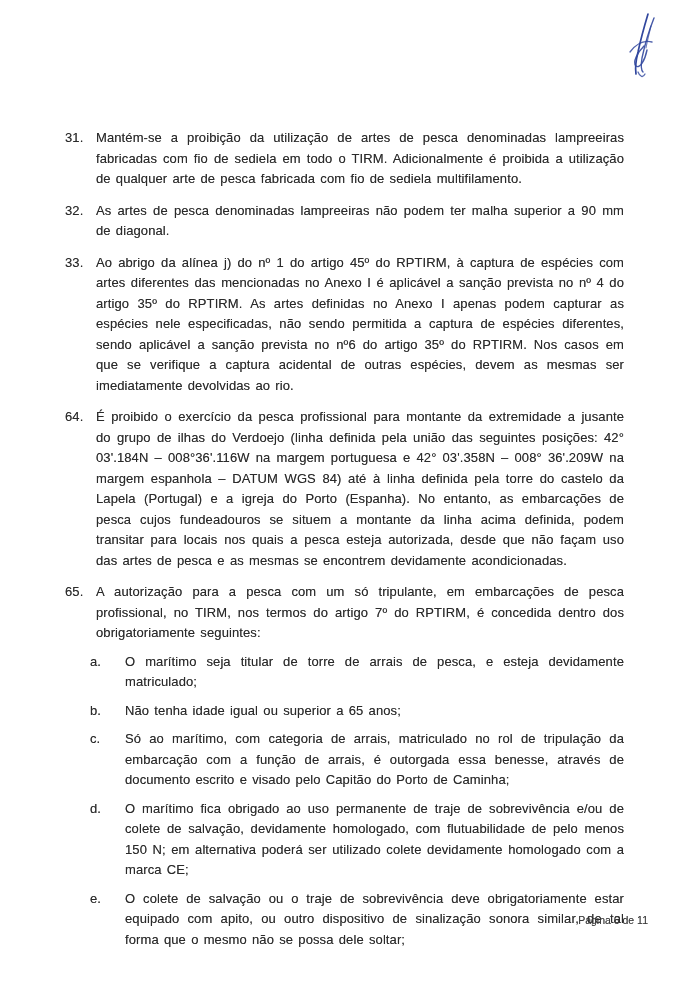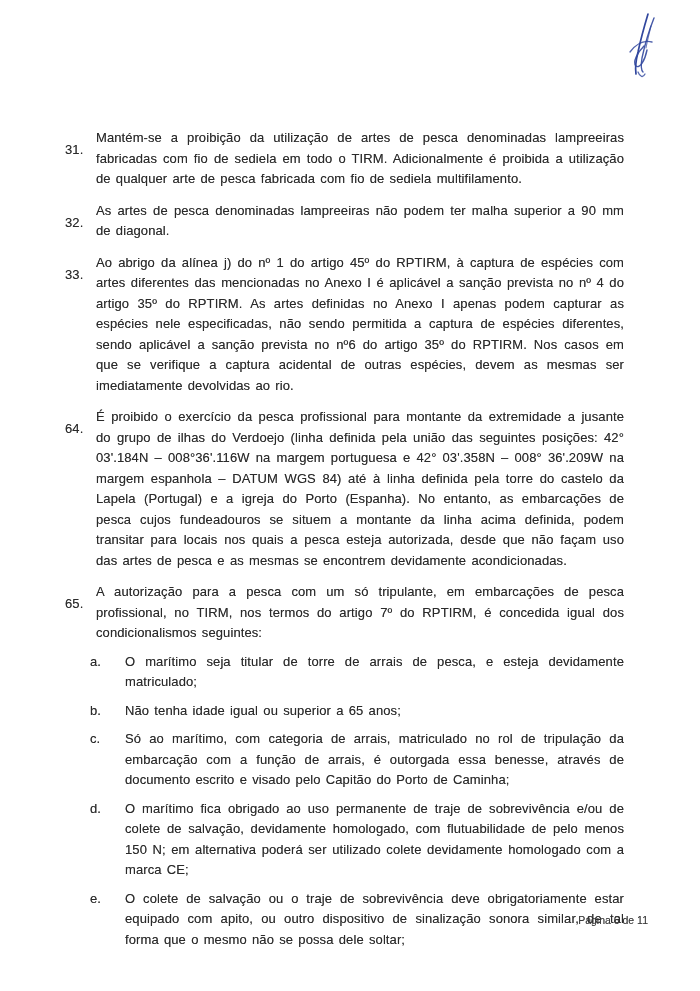--- a/index.html
+++ b/index.html
@@ -30,21 +30,21 @@
     text-shadow: 0 0 0.6px rgba(45,45,45,0.55);
   }
   .item {
     position: relative;
     padding-left: 23px;
     margin-bottom: 11px;
   }
   .item .num {
     position: absolute;
     left: 0;
-    top: 12px;
+    top: 0;
     text-align: right;
   }
   .txt {
     margin: 8px;
     text-align: justify;
     word-spacing: 1.5px;
   }
   .sublist {
     margin-top: 6px;
   }
@@ -99,21 +99,21 @@
       <p class="txt">Ao abrigo da alínea j) do nº 1 do artigo 45º do RPTIRM, à captura de espécies com artes diferentes das mencionadas no Anexo I é aplicável a sanção prevista no nº 4 do artigo 35º do RPTIRM. As artes definidas no Anexo I apenas podem capturar as espécies nele especificadas, não sendo permitida a captura de espécies diferentes, sendo aplicável a sanção prevista no nº6 do artigo 35º do RPTIRM. Nos casos em que se verifique a captura acidental de outras espécies, devem as mesmas ser imediatamente devolvidas ao rio.</p>
     </div>
 
     <div class="item">
       <span class="num">64.</span>
       <p class="txt">É proibido o exercício da pesca profissional para montante da extremidade a jusante do grupo de ilhas do Verdoejo (linha definida pela união das seguintes posições: 42° 03'.184N – 008°36'.116W na margem portuguesa e 42° 03'.358N – 008° 36'.209W na margem espanhola – DATUM WGS 84) até à linha definida pela torre do castelo da Lapela (Portugal) e a igreja do Porto (Espanha). No entanto, as embarcações de pesca cujos fundeadouros se situem a montante da linha acima definida, podem transitar para locais nos quais a pesca esteja autorizada, desde que não façam uso das artes de pesca e as mesmas se encontrem devidamente acondicionadas.</p>
     </div>
 
     <div class="item">
       <span class="num">65.</span>
-      <p class="txt">A autorização para a pesca com um só tripulante, em embarcações de pesca profissional, no TIRM, nos termos do artigo 7º do RPTIRM, é concedida igual dos condicionalismos seguintes:</p>
+      <p class="txt">A autorização para a pesca com um só tripulante, em embarcações de pesca profissional, no TIRM, nos termos do artigo 7º do RPTIRM, é concedida dentro dos obrigatoriamente seguintes:</p>
 
       <div class="sublist">
 
         <div class="subitem">
           <span class="letter">a.</span>
           <p class="txt">O marítimo seja titular de torre de arrais de pesca, e esteja devidamente matriculado;</p>
         </div>
 
         <div class="subitem">
           <span class="letter">b.</span>

